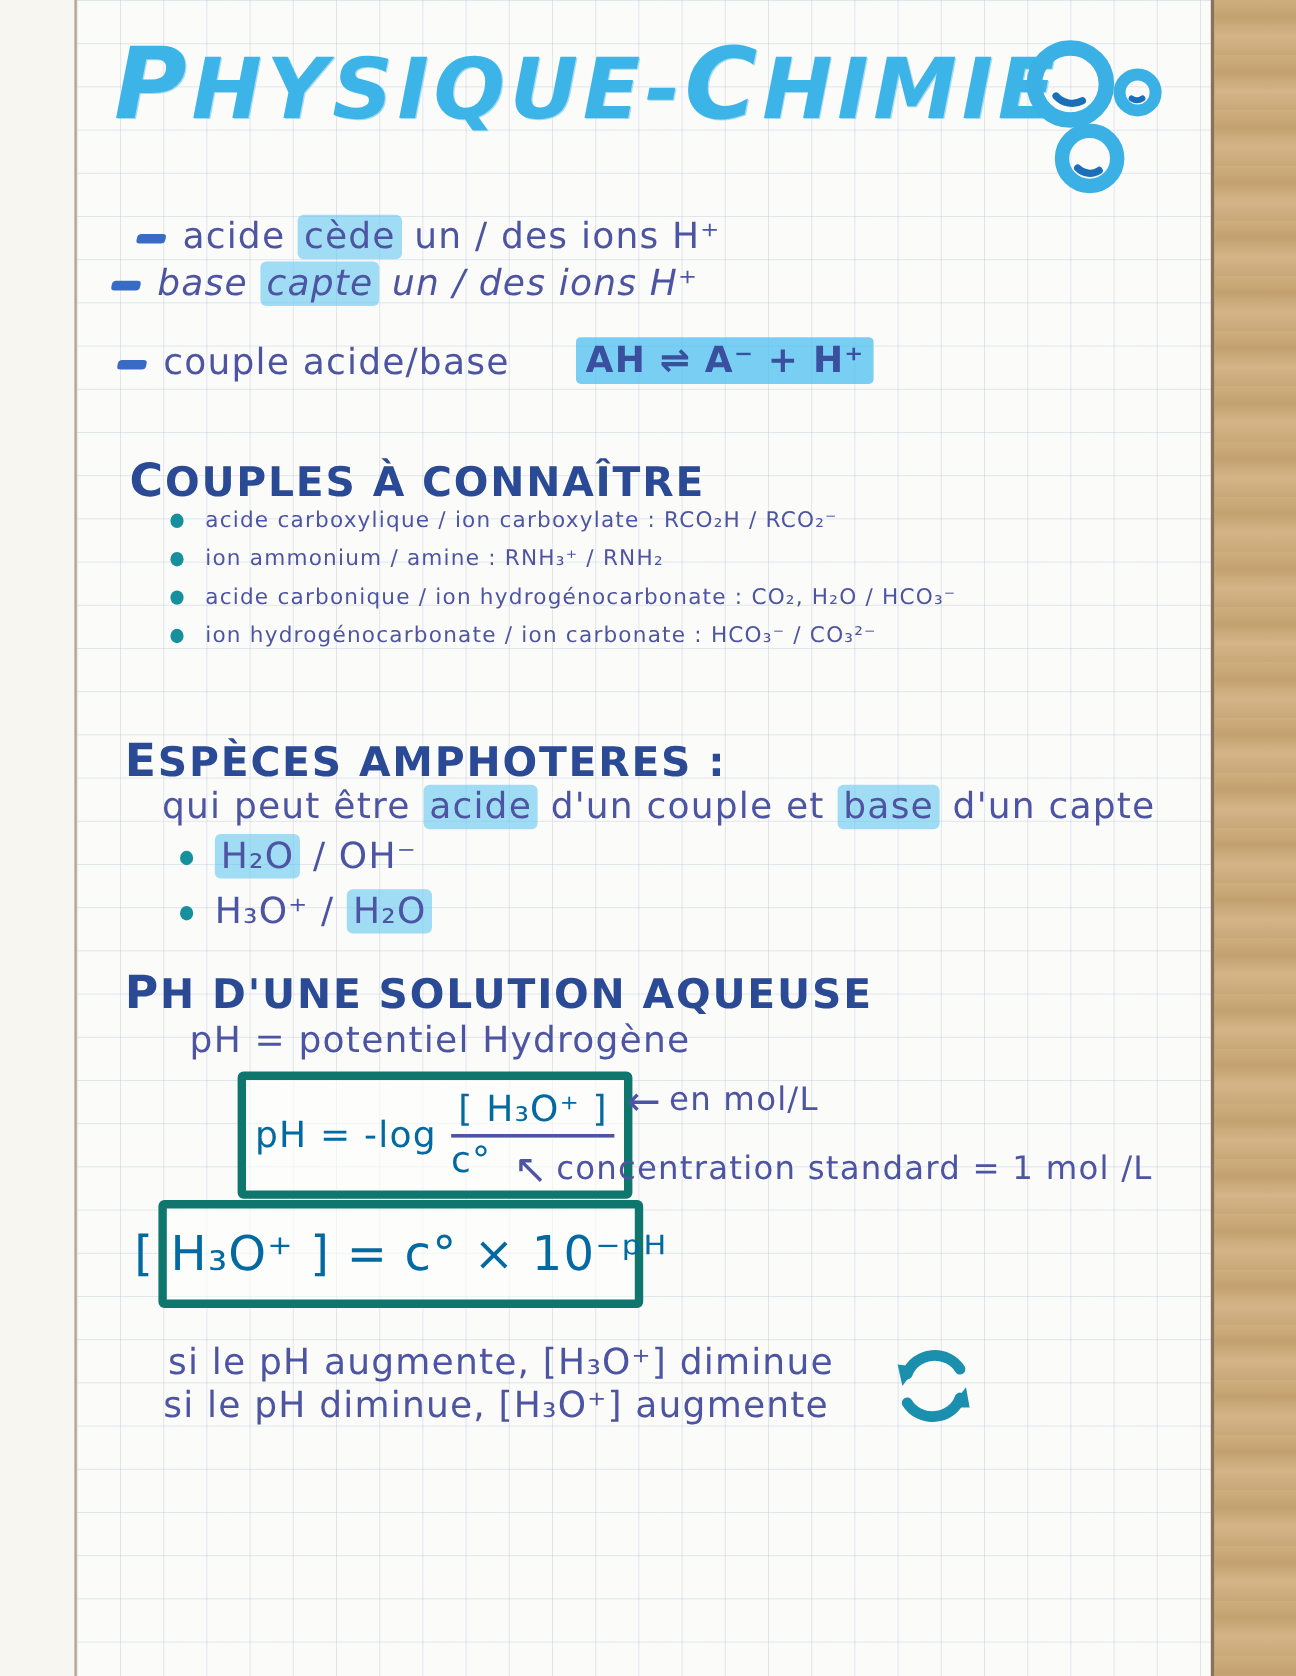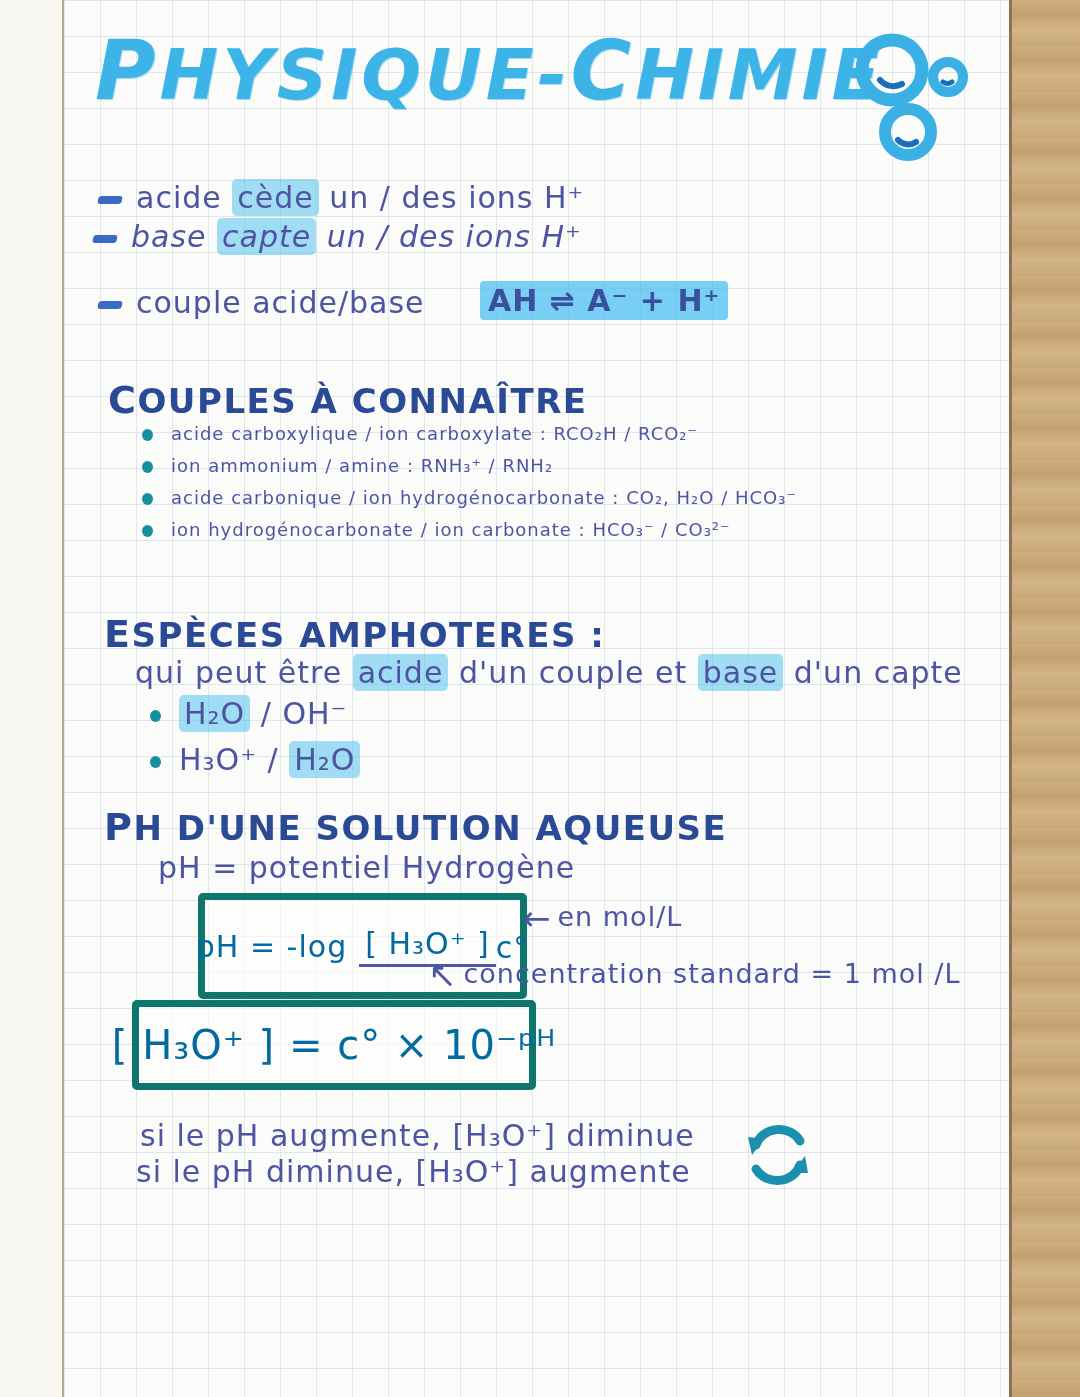--- a/index.html
+++ b/index.html
@@ -107,22 +107,21 @@
     display:flex;
     align-items:center;
     justify-content:center;
     color:#0369a1;
     font-size:30px;
     letter-spacing:1px;
     white-space:nowrap;
   }
   .frac{
     display:inline-flex;
-    flex-direction:row;
-    align-items:center;
+    flex-direction:column;
     vertical-align:middle;
     margin-left:12px;
   }
   .frac .num{
     border-bottom:3px solid #4d55a3;
     padding:0 6px 3px;
   }
   .frac .den{padding-top:2px;}
 
   .annot{
@@ -151,21 +150,21 @@
 
   <svg class="pos" style="left:850px;top:22px;" width="160" height="150" viewBox="0 0 160 150">
     <circle cx="42" cy="48" r="30" fill="none" stroke="#3ab0e4" stroke-width="13"></circle>
     <path d="M 30 58 a 18 18 0 0 0 22 4" fill="none" stroke="#1b6fb8" stroke-width="6" stroke-linecap="round"></path>
     <circle cx="98" cy="55" r="15" fill="none" stroke="#3ab0e4" stroke-width="10"></circle>
     <path d="M 93 60 a 8 8 0 0 0 9 0" fill="none" stroke="#1b6fb8" stroke-width="5" stroke-linecap="round"></path>
     <circle cx="58" cy="110" r="23" fill="none" stroke="#3ab0e4" stroke-width="12"></circle>
     <path d="M 48 118 a 14 14 0 0 0 18 2" fill="none" stroke="#1b6fb8" stroke-width="6" stroke-linecap="round"></path>
   </svg>
 
-  <div class="pos hand" style="left:98px;top:180px;">
+  <div class="pos hand" style="left:114px;top:180px;">
     <span class="dash"></span><span>acide</span>
     <span class="hl">cède</span>
     <span>un / des ions H⁺</span>
   </div>
   <div class="pos hand" style="left:93px;top:219px;font-style:italic;">
     <span class="dash"></span><span>base</span>
     <span class="hl">capte</span>
     <span>un / des ions H⁺</span>
   </div>
   <div class="pos hand" style="left:98px;top:285px;">

